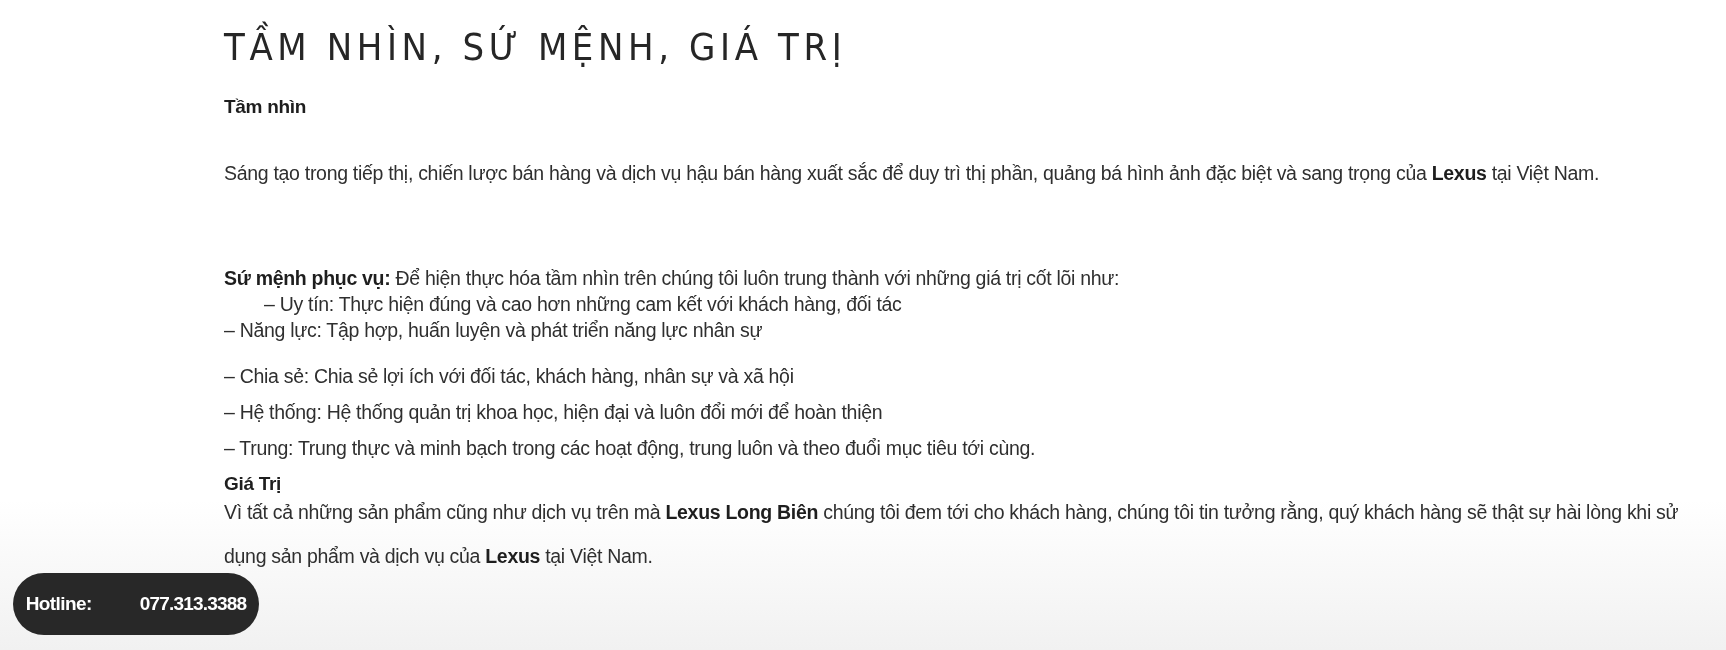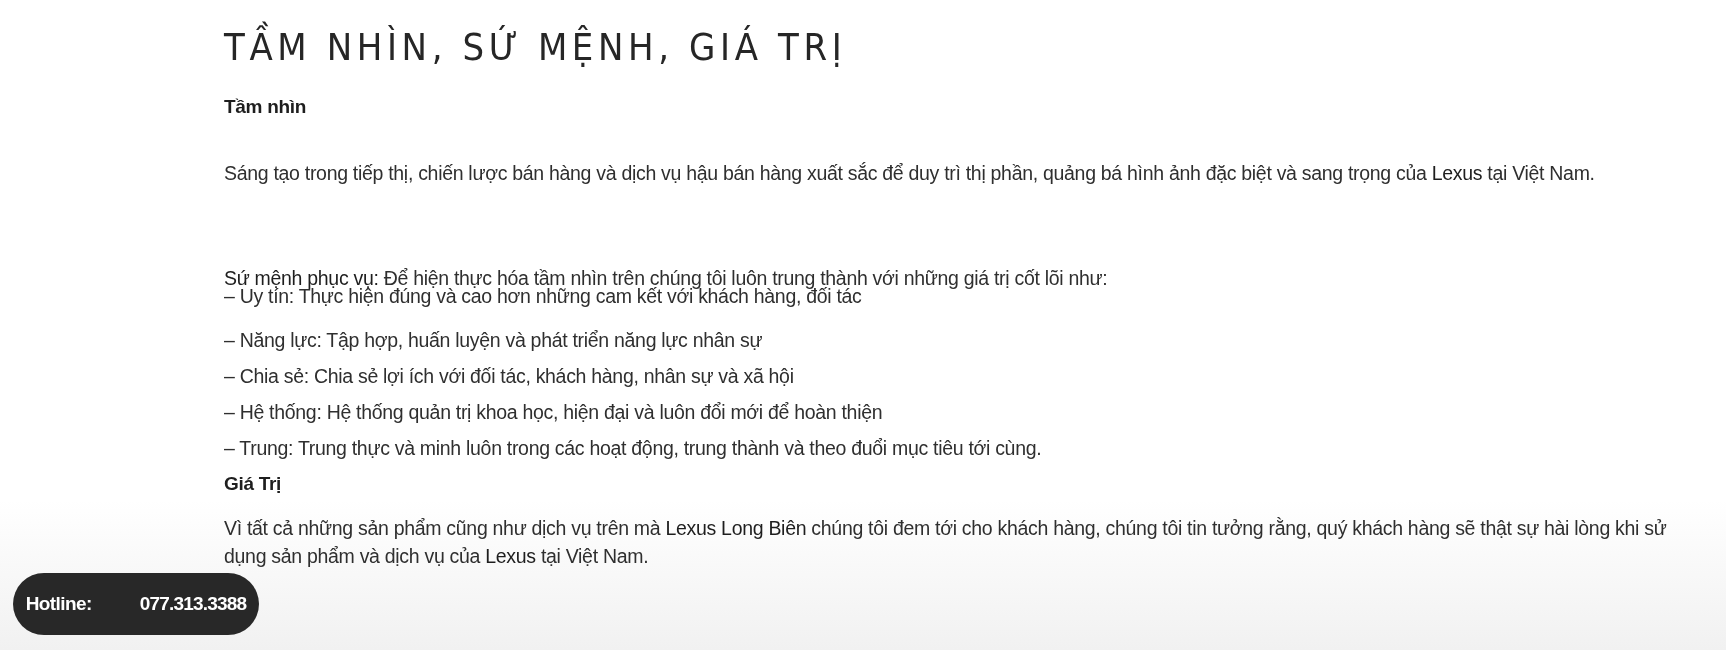--- a/index.html
+++ b/index.html
@@ -17,21 +17,21 @@
     font-family: "DejaVu Sans", sans-serif;
     font-weight: 400; font-size: 37px; letter-spacing: 5px;
     color: #262626; white-space: nowrap; line-height: 56px;
     transform: scaleX(0.92); transform-origin: left center;
   }
   .p {
     position: absolute; left: 0; white-space: nowrap;
     font-size: 19.5px; line-height: 28px; color: #2f2f2f;
     letter-spacing: -0.3px;
   }
-  .p b { font-weight: 400; color: #1e1e1e; }
+  .p b { font-weight: 700; color: #1e1e1e; }
   .subhead { font-size: 19px; font-weight: 700; color: #1e1e1e; letter-spacing: -0.3px; }
   .hotline {
     position: absolute; left: 13px; top: 573px;
     width: 246px; height: 62px; border-radius: 31px;
     background: #282828; color: #ffffff;
     display: flex; align-items: center; justify-content: center;
     font-family: "Liberation Sans", sans-serif; font-weight: 700;
     font-size: 19px; letter-spacing: -0.6px; cursor: pointer; gap: 43px;
   }
   .hotline .num { font-weight: 700; margin-left: 5px; letter-spacing: -0.8px; }
@@ -45,29 +45,29 @@
   <div class="p subhead" style="top:93px;">Tầm nhìn</div>
 
   <div class="p" style="top:159px;">
     <span>Sáng tạo trong tiếp thị, chiến lược bán hàng và dịch vụ hậu bán hàng xuất sắc để duy trì thị phần, quảng bá hình ảnh đặc biệt và sang trọng của </span><b>Lexus</b><span> tại Việt Nam.</span>
   </div>
 
   <div class="p" style="top:224px;margin-top:40px;">
     <b>Sứ mệnh phục vụ:</b><span> Để hiện thực hóa tầm nhìn trên chúng tôi luôn trung thành với những giá trị cốt lõi như:</span>
   </div>
 
-  <div class="p" style="top:282px;">– Uy tín: Thực hiện đúng và cao hơn những cam kết với khách hàng, đối tác</div>
-  <div class="p" style="top:326px;">– Năng lực: Tập hợp, huấn luyện và phát triển năng lực nhân sự</div>
+  <div class="p" style="top:290px;margin-left:40px;">– Uy tín: Thực hiện đúng và cao hơn những cam kết với khách hàng, đối tác</div>
+  <div class="p" style="top:316px;">– Năng lực: Tập hợp, huấn luyện và phát triển năng lực nhân sự</div>
   <div class="p" style="top:362px;">– Chia sẻ: Chia sẻ lợi ích với đối tác, khách hàng, nhân sự và xã hội</div>
   <div class="p" style="top:398px;">– Hệ thống: Hệ thống quản trị khoa học, hiện đại và luôn đổi mới để hoàn thiện</div>
-  <div class="p" style="top:434px;">– Trung: Trung thực và minh luôn trong các hoạt động, trung thành và theo đuổi mục tiêu tới cùng.</div>
+  <div class="p" style="top:434px;">– Trung: Trung thực và minh bạch trong các hoạt động, trung luôn và theo đuổi mục tiêu tới cùng.</div>
 
   <div class="p subhead" style="top:470px;">Giá Trị</div>
 
-  <div class="p" style="top:514px;text-align:right;">
+  <div class="p" style="top:498px;text-align:right;">
     <span>Vì tất cả những sản phẩm cũng như dịch vụ trên mà </span><b>Lexus Long Biên</b><span> chúng tôi đem tới cho khách hàng, chúng tôi tin tưởng rằng, quý khách hàng sẽ thật sự hài lòng khi sử</span>
   </div>
   <div class="p" style="top:542px;">
     <span>dụng sản phẩm và dịch vụ của </span><b>Lexus</b><span> tại Việt Nam.</span>
   </div>
 </div>
 
 <div class="hotline">
   <span>Hotline:</span>
   <span class="num">077.313.3388</span>

